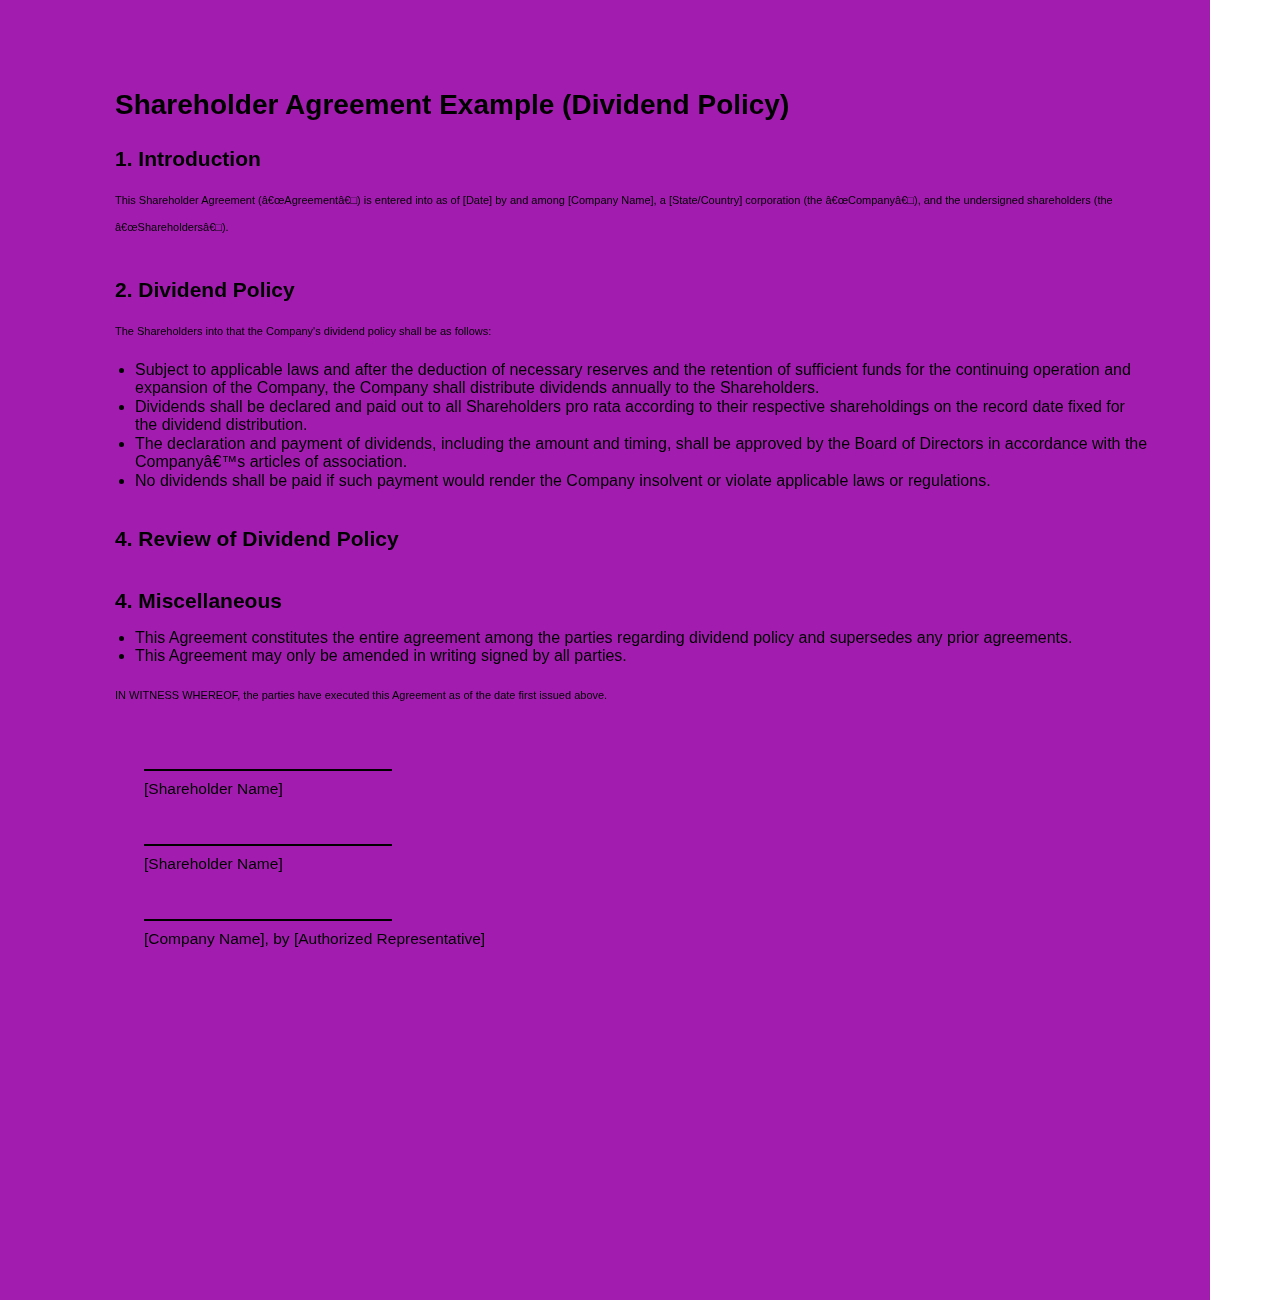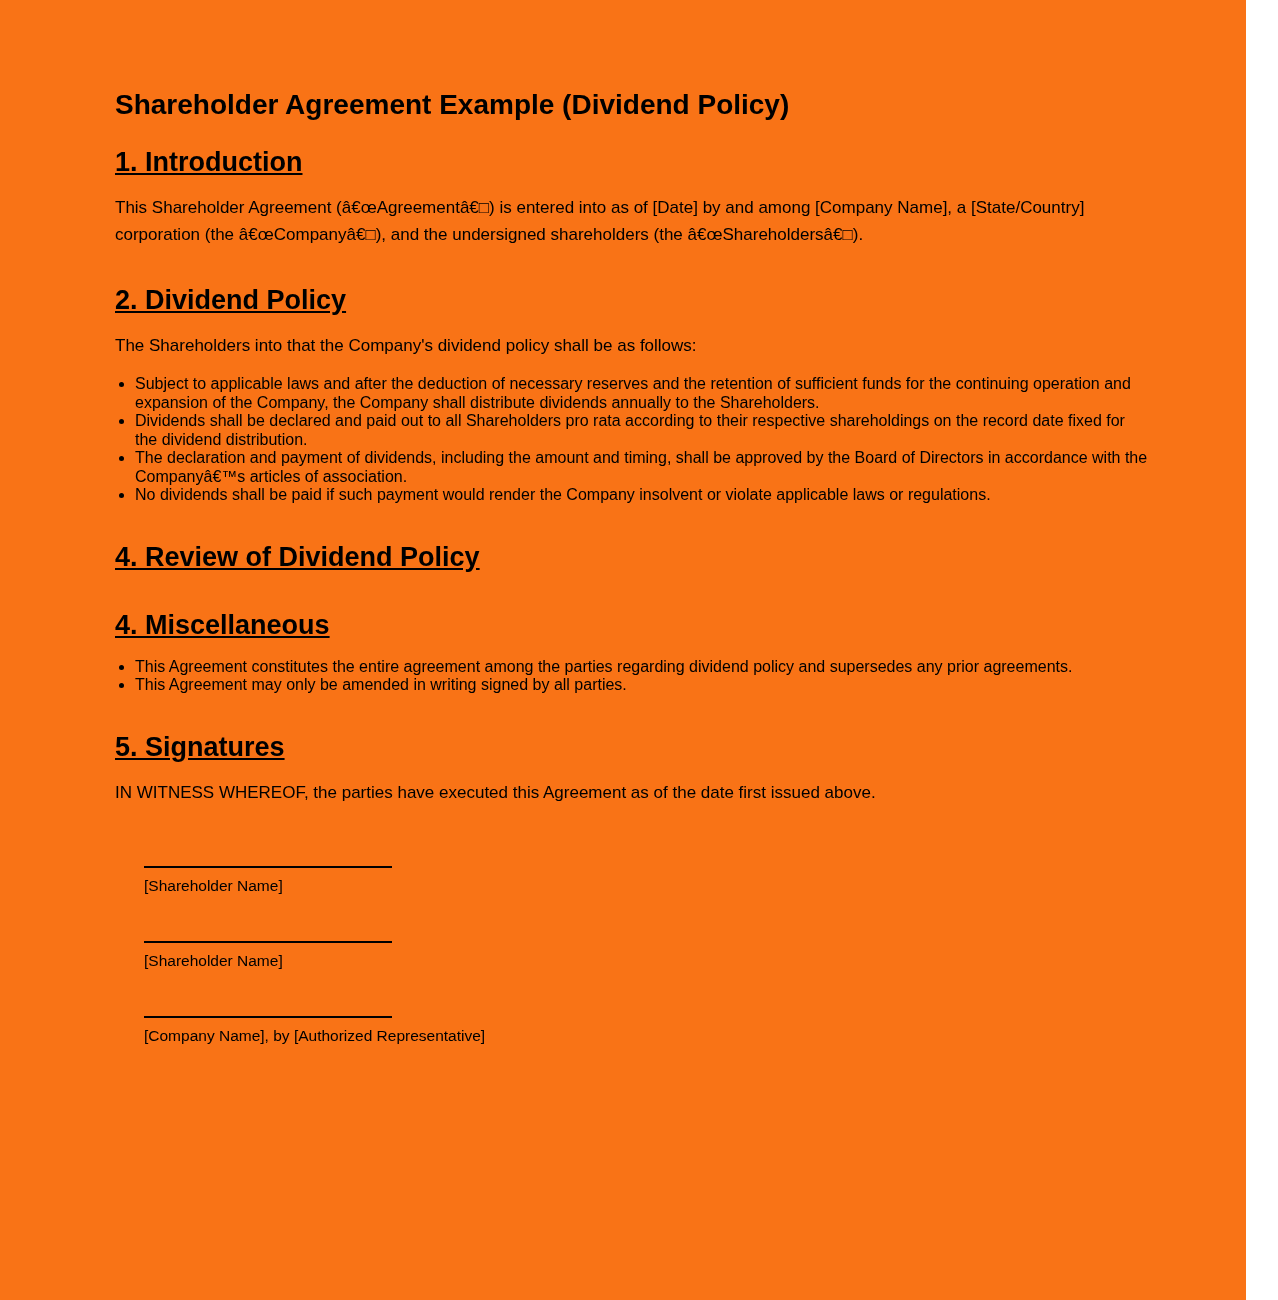--- a/index.html
+++ b/index.html
@@ -5,42 +5,41 @@
   html, body {
     margin: 0;
     padding: 0;
     background: #ffffff;
     color: #000000;
     font-family: "Liberation Sans", "DejaVu Sans", sans-serif;
   }
   .page {
     width: 1035px;
     min-height: 1212px;
-    padding: 88px 96px 0 115px;
+    padding: 88px 60px 0 115px;
     box-sizing: content-box;
-    background: #f97316;
+    background: #a21caf;
   }
   h1.doc-title {
     font-size: 28px;
     line-height: 1.2;
     font-weight: 700;
     margin: 0 0 10px 0;
   }
   h2.sec-heading {
-    font-size: 27px;
+    font-size: 21px;
     line-height: 1.2;
     font-weight: 700;
     margin: 36px 0 16px 0;
-    text-decoration: underline;
   }
   h2.sec-heading.first {
     margin-top: 24px;
   }
   p.body-text {
-    font-size: 17px;
+    font-size: 11px;
     line-height: 27px;
     margin: 16px 0;
   }
   ul.bullet-list {
     margin: 12px 0 16px 0;
     padding-left: 20px;
     list-style: disc outside;
   }
   ul.bullet-list li {
     font-size: 16px;
@@ -93,21 +92,20 @@
 
   <div>
     <h2 class="sec-heading">4. Miscellaneous</h2>
     <ul class="bullet-list">
       <li>This Agreement constitutes the entire agreement among the parties regarding dividend policy and supersedes any prior agreements.</li>
       <li>This Agreement may only be amended in writing signed by all parties.</li>
     </ul>
   </div>
 
   <div>
-    <h2 class="sec-heading">5. Signatures</h2>
     <p class="body-text">IN WITNESS WHEREOF, the parties have executed this Agreement as of the date first issued above.</p>
 
     <div class="sig-block sig-first">
       <div class="sig-line"></div>
       <p class="sig-label">[Shareholder Name]</p>
     </div>
 
     <div class="sig-block">
       <div class="sig-line"></div>
       <p class="sig-label">[Shareholder Name]</p>

